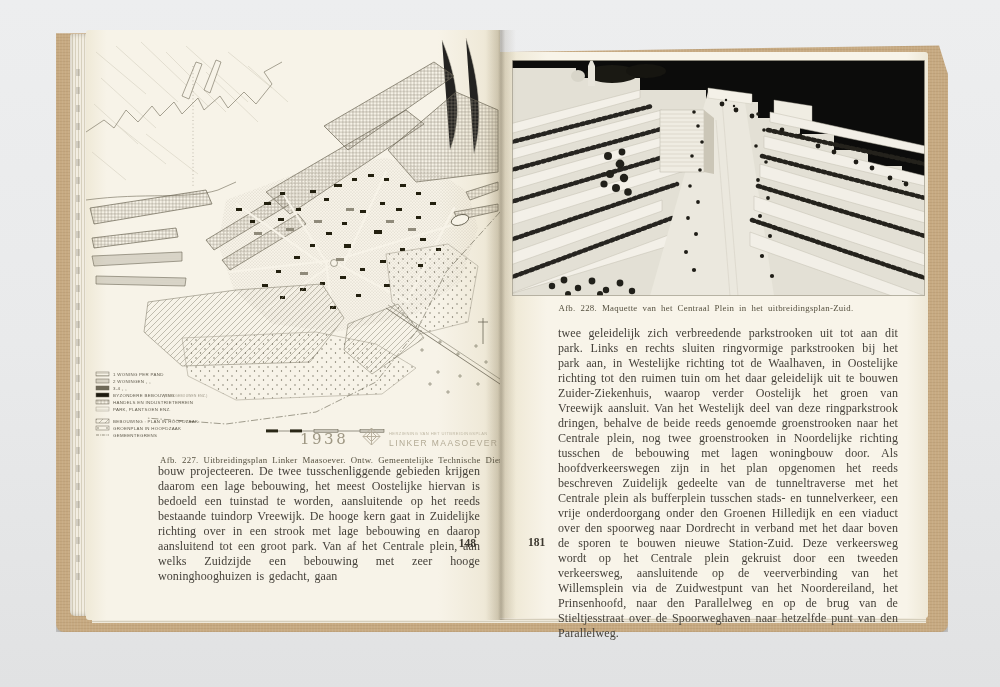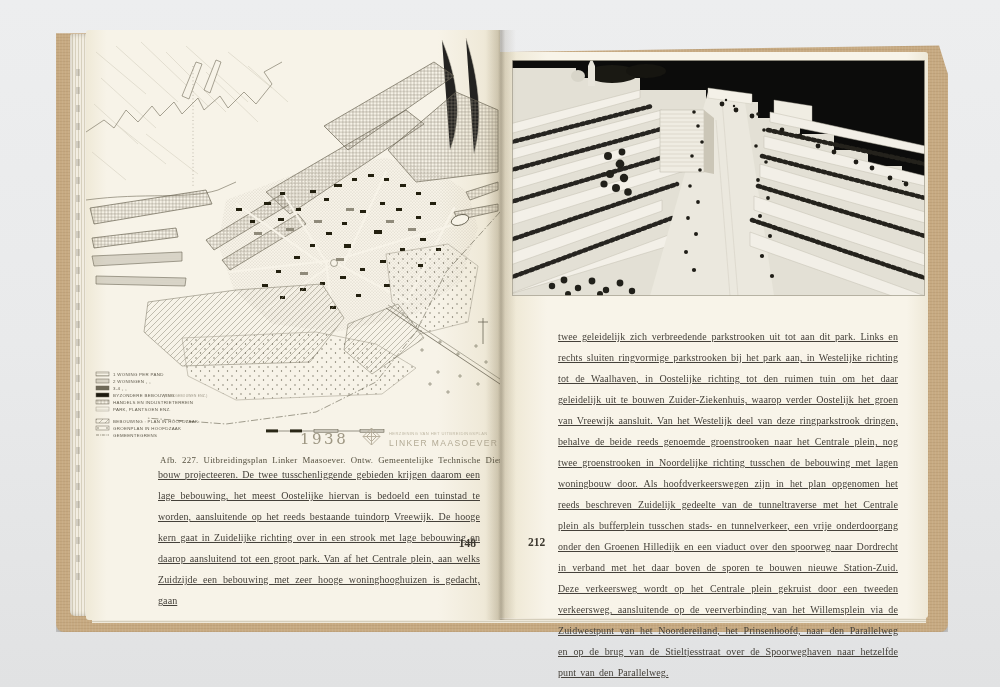--- a/index.html
+++ b/index.html
@@ -50,22 +50,22 @@
   }
   .map-svg{position:absolute;left:0;top:2px;width:414px;height:418px;}
   .photo-svg{position:absolute;left:12px;top:8px;width:413px;height:236px;}
   .caption{
     position:absolute;font-size:8.8px;color:#55503f;
     letter-spacing:.3px;word-spacing:2.4px;white-space:nowrap;
   }
   .caption.cap-left{left:74px;top:425px;width:360px;}
   .caption.cap-right{left:16px;top:251px;width:380px;text-align:center;}
   .body-text{
-    position:absolute;text-align:justify;font-size:10px;line-height:21px;
-    color:#45413a;letter-spacing:.1px;word-spacing:1.4px;text-decoration:underline;
+    position:absolute;text-align:justify;font-size:12px;line-height:15px;
+    color:#45413a;letter-spacing:.1px;word-spacing:1.4px;
   }
   .page.left .body-text{left:72px;top:434px;width:322px;}
   .page.right .body-text{left:58px;top:274px;width:340px;}
   .page-num{position:absolute;font-weight:bold;font-size:11.5px;color:#3c382f;}
   .pn-left{left:356px;top:507px;width:34px;text-align:right;}
   .pn-right{left:28px;top:484px;}
 </style>
 </head>
 <body>
 
@@ -318,20 +318,21 @@
           <circle cx="258" cy="176" r="2"></circle>
           <circle cx="250" cy="196" r="2.1"></circle>
         <circle cx="260" cy="216" r="2.1"></circle>
           <circle cx="214" cy="40" r="1.2"></circle>
           <circle cx="222" cy="46" r="1.2"></circle>
       </g>
 
       <rect x=".4" y=".4" width="412.2" height="235.2" fill="none" stroke="#aaa595" stroke-width=".8"></rect>
     </svg>
 
+    <div class="caption cap-right">Afb. 228. Maquette van het Centraal Plein in het uitbreidingsplan-Zuid.</div>
 
     <div class="body-text">twee geleidelijk zich verbreedende parkstrooken uit tot aan dit park. Links en rechts sluiten ringvormige parkstrooken bij het park aan, in Westelijke richting tot de Waalhaven, in Oostelijke richting tot den ruimen tuin om het daar geleidelijk uit te bouwen Zuider-Ziekenhuis, waarop verder Oostelijk het groen van Vreewijk aansluit. Van het Westelijk deel van deze ringparkstrook dringen, behalve de beide reeds genoemde groenstrooken naar het Centrale plein, nog twee groenstrooken in Noordelijke richting tusschen de bebouwing met lagen woningbouw door. Als hoofdverkeerswegen zijn in het plan opgenomen het reeds beschreven Zuidelijk gedeelte van de tunneltraverse met het Centrale plein als bufferplein tusschen stads- en tunnelverkeer, een vrije onderdoorgang onder den Groenen Hilledijk en een viaduct over den spoorweg naar Dordrecht in verband met het daar boven de sporen te bouwen nieuwe Station-Zuid. Deze verkeersweg wordt op het Centrale plein gekruist door een tweeden verkeersweg, aansluitende op de veerverbinding van het Willemsplein via de Zuidwestpunt van het Noordereiland, het Prinsenhoofd, naar den Parallelweg en op de brug van de Stieltjesstraat over de Spoorweghaven naar hetzelfde punt van den Parallelweg.</div>
 
-    <div class="page-num pn-right">212</div>
+    <div class="page-num pn-right">181</div>
   </div>
 
   <div class="gutter"></div>
 </div>
 
 </body></html>

